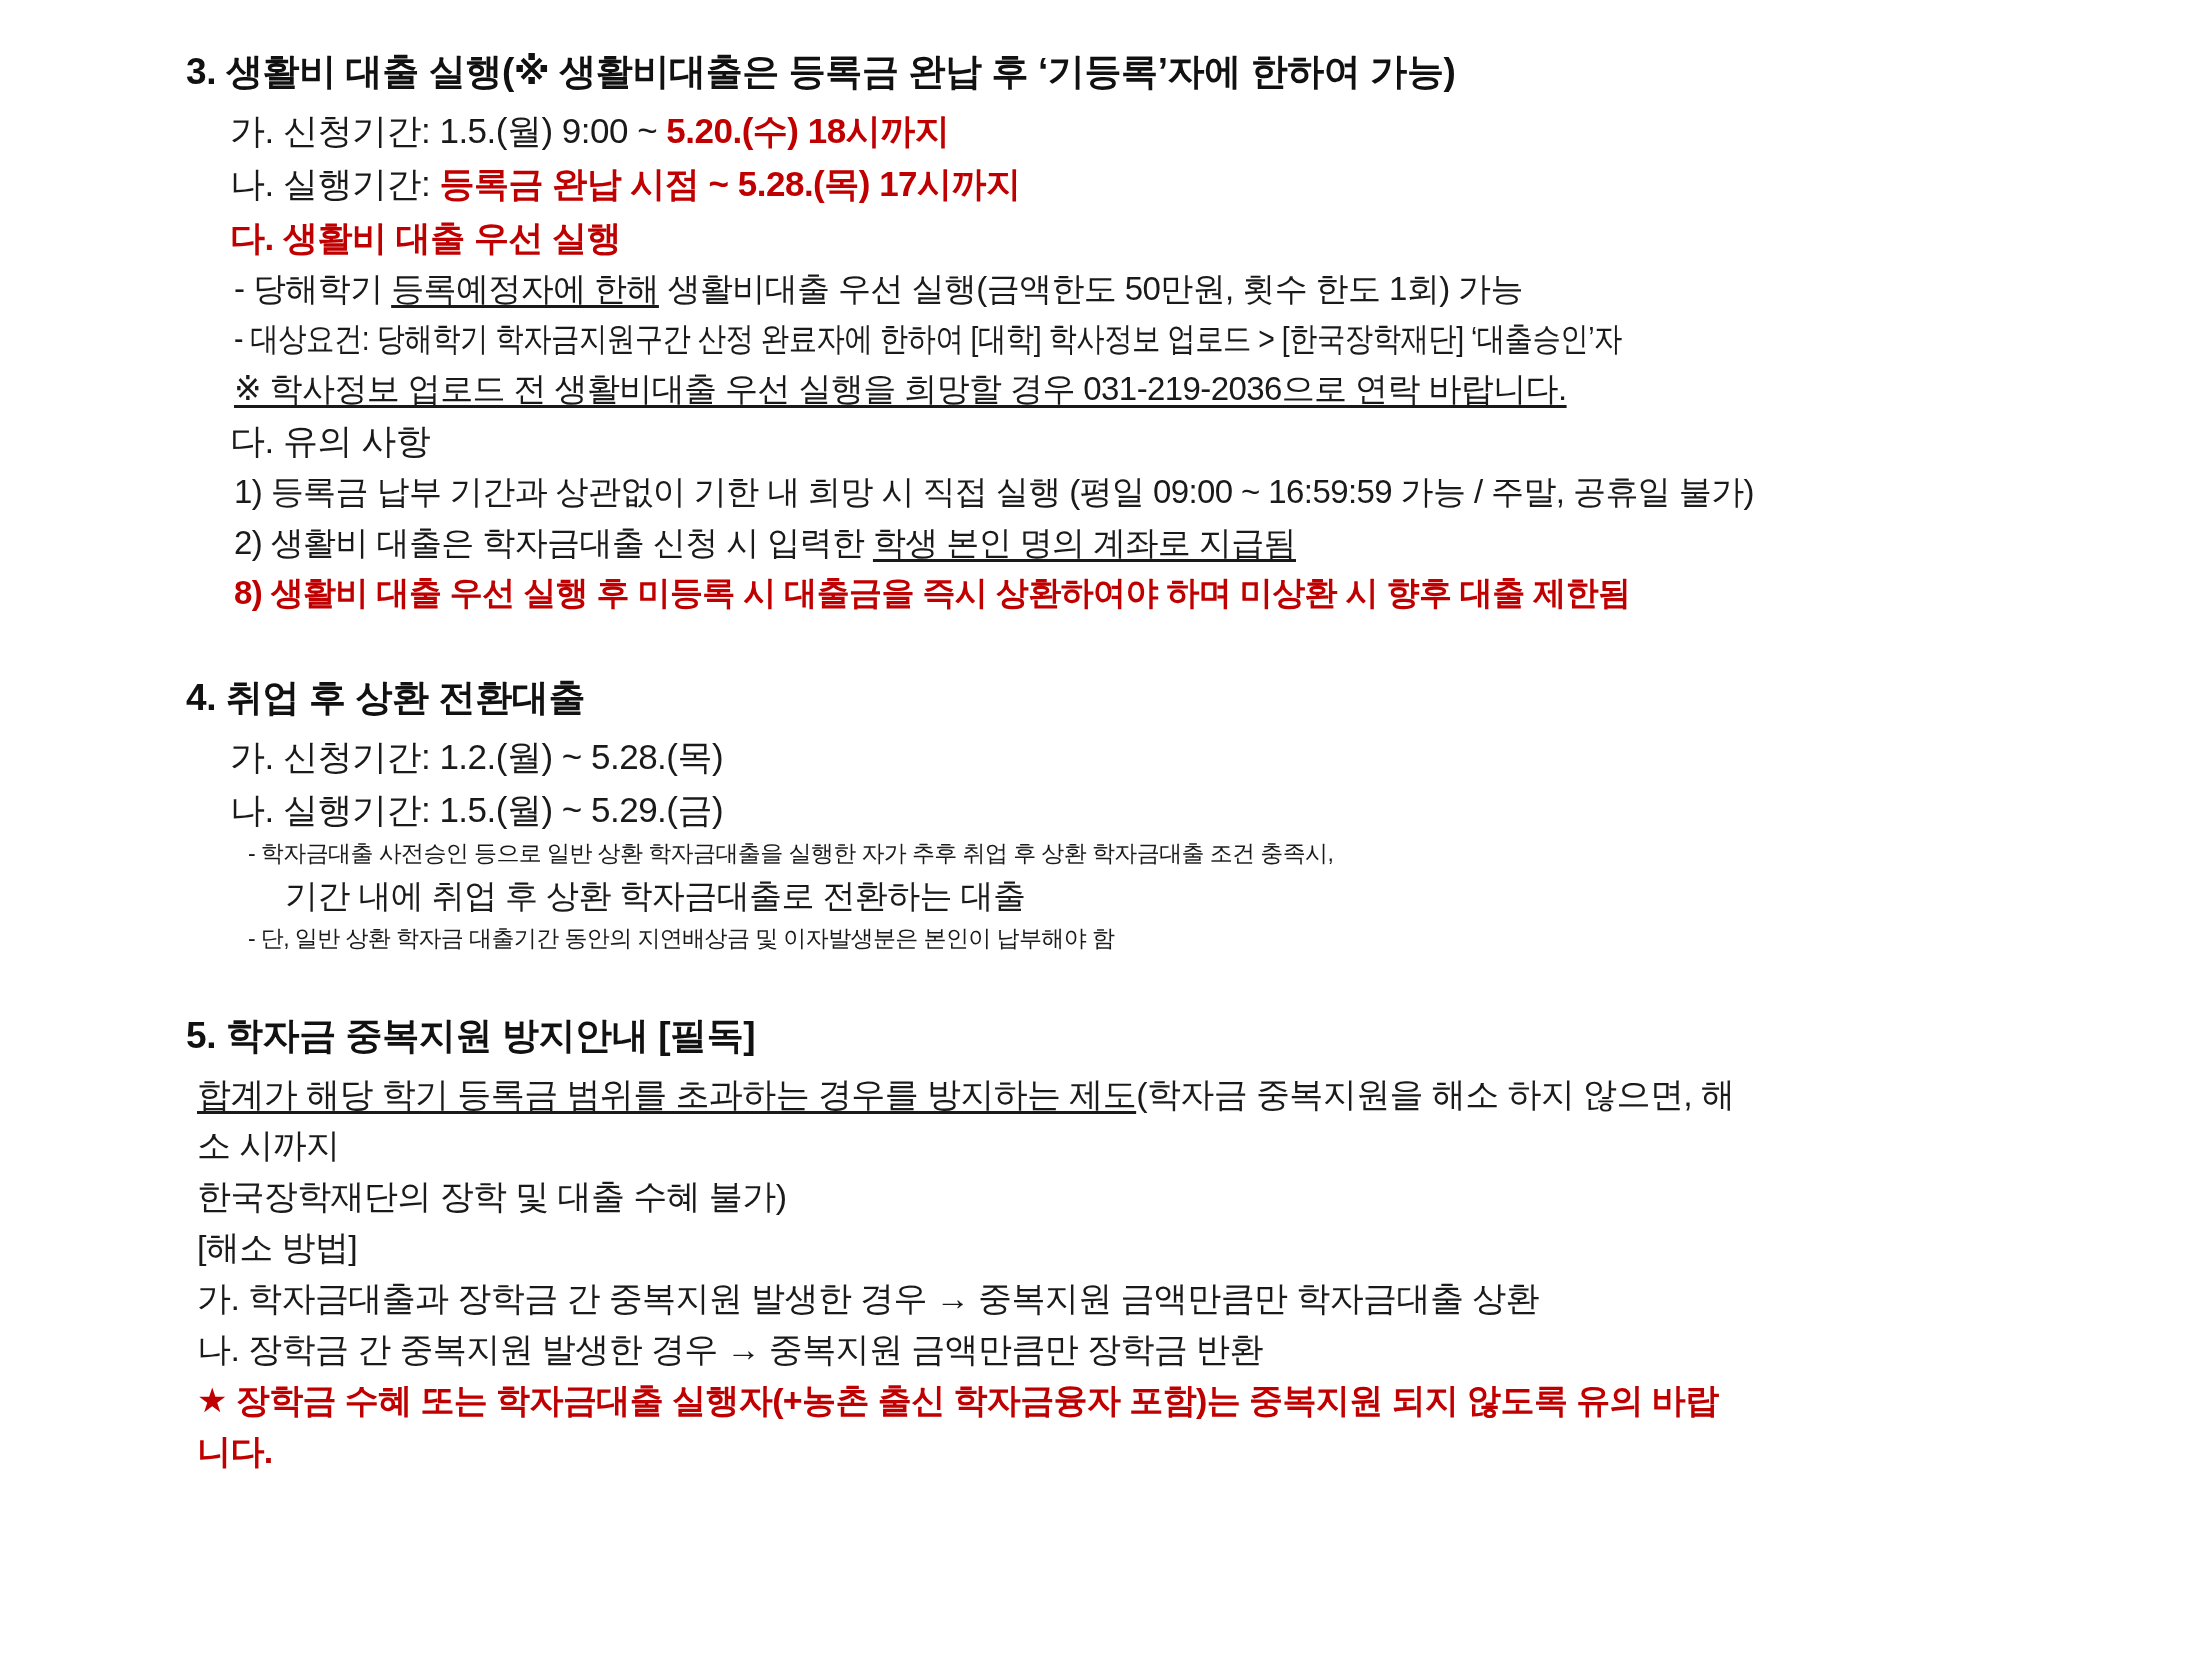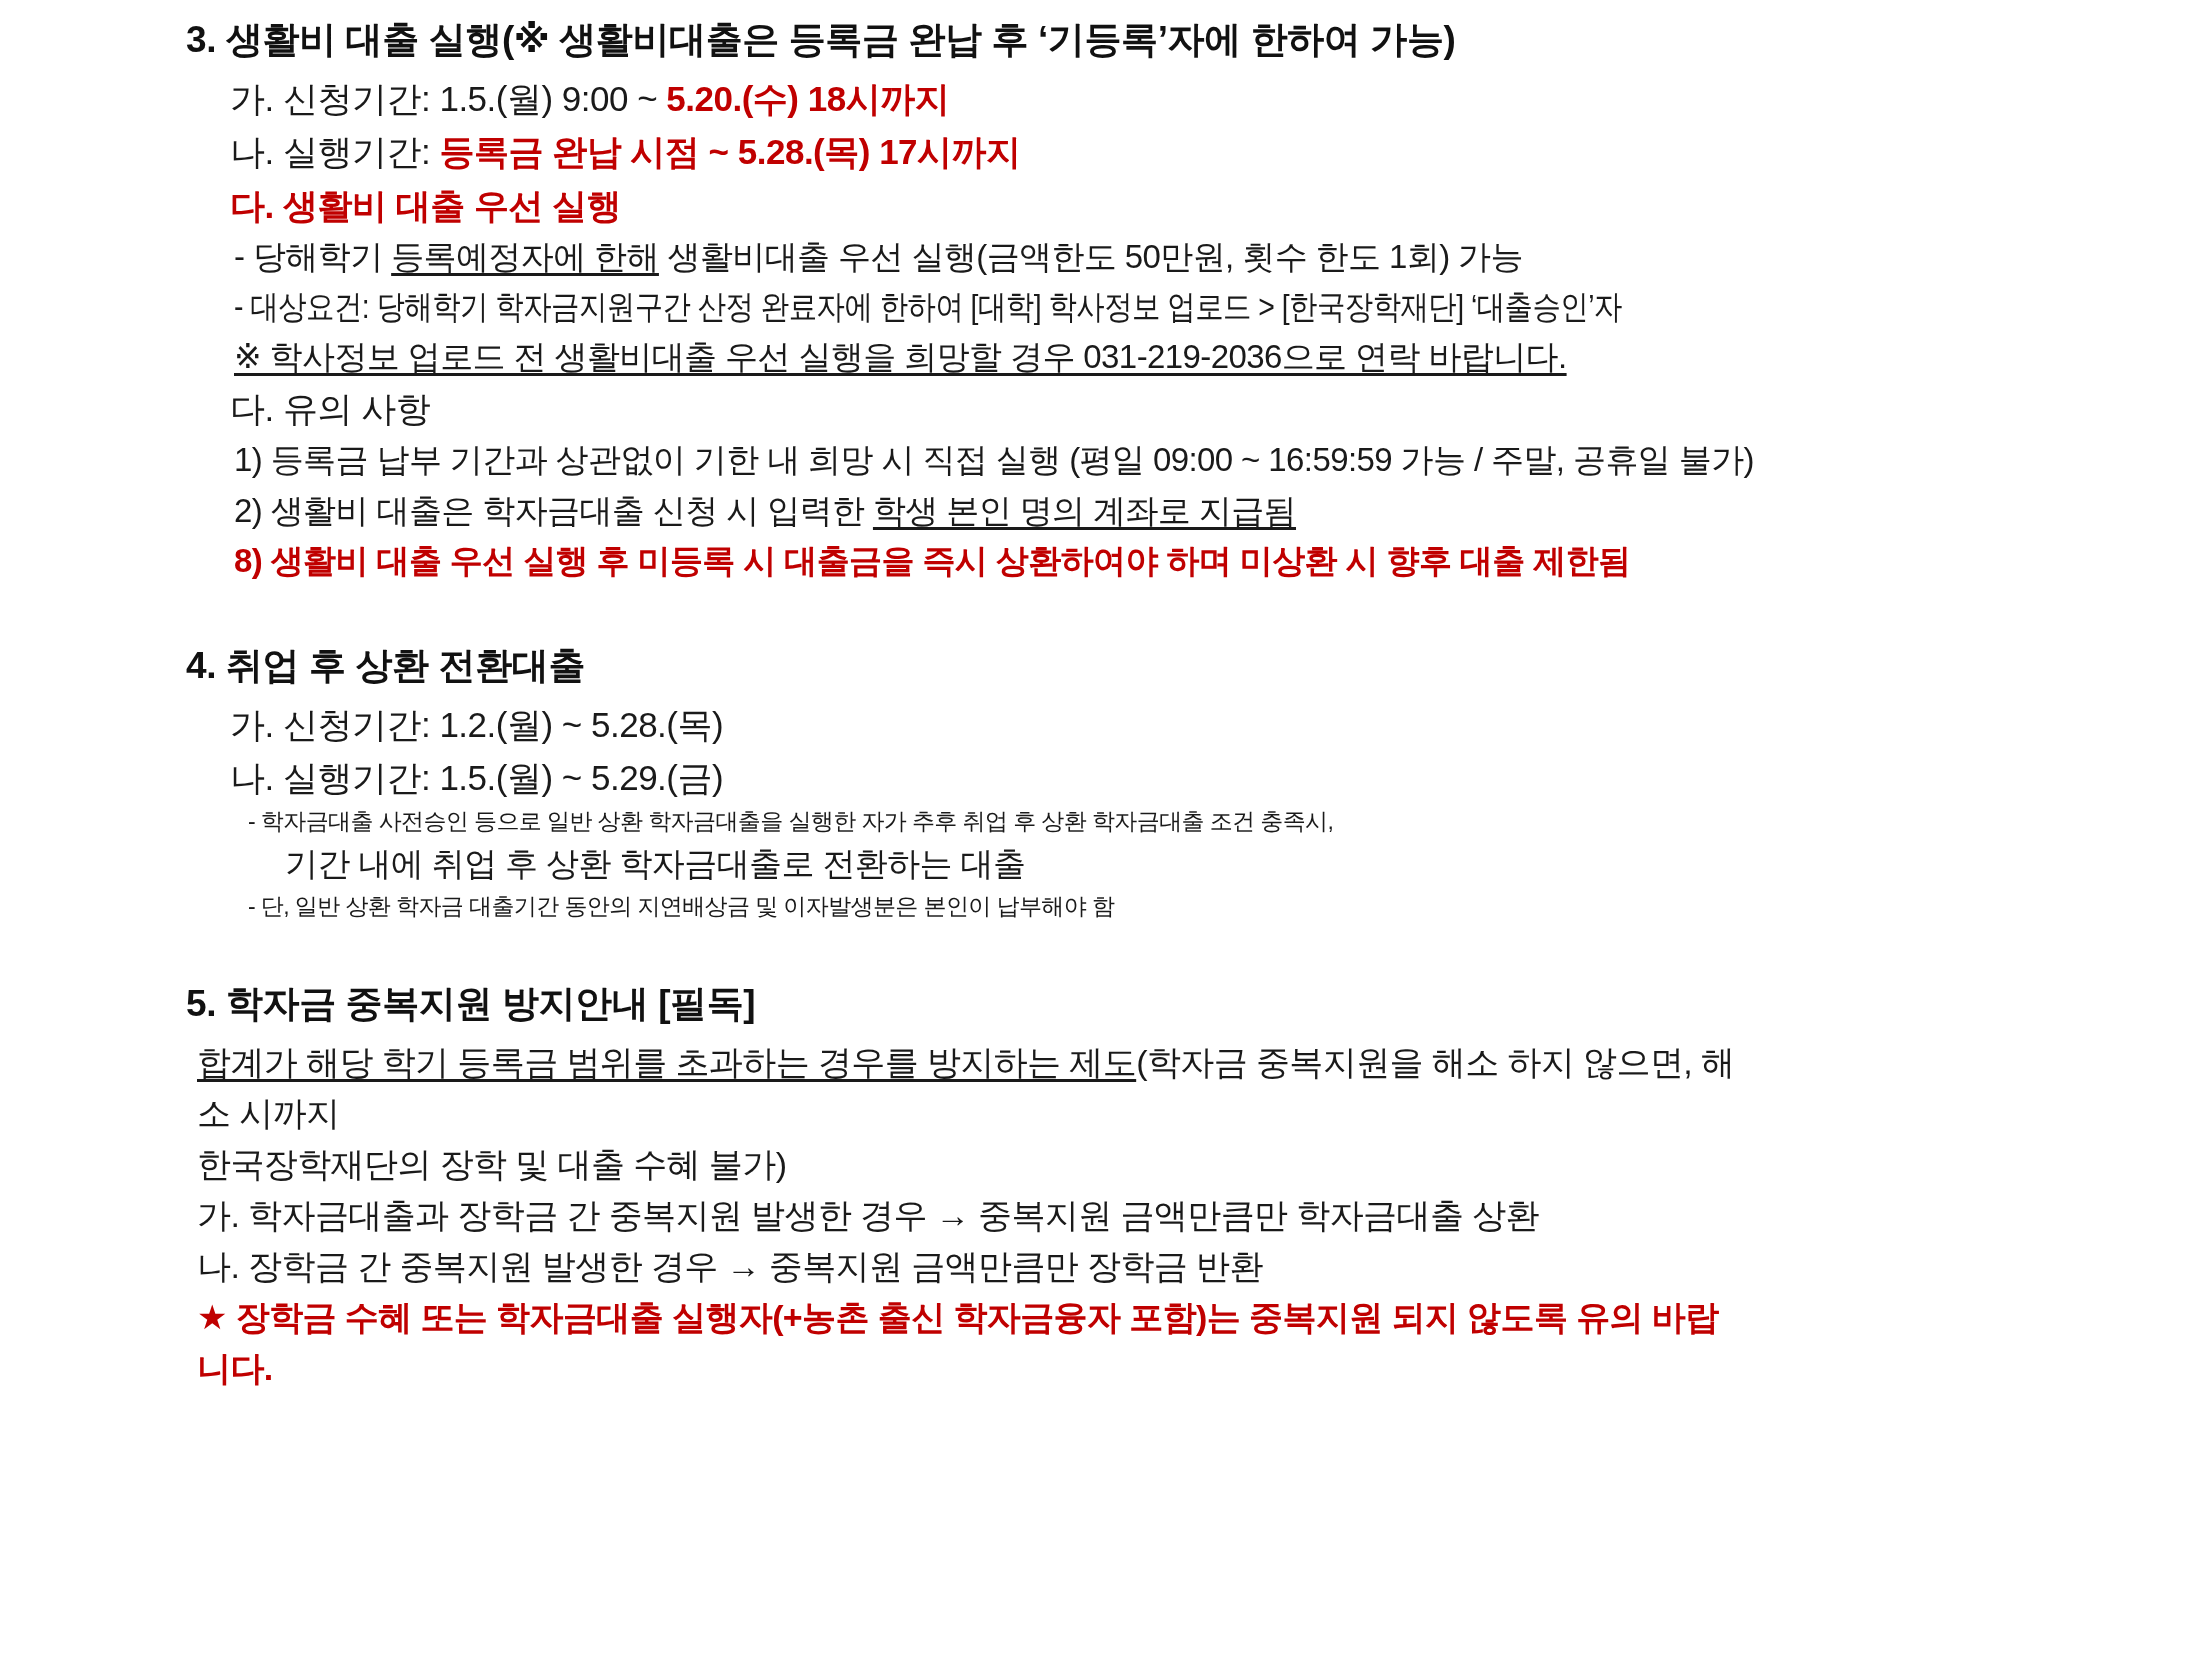--- a/index.html
+++ b/index.html
@@ -11,20 +11,21 @@
     width: 2204px;
     min-height: 1674px;
     font-family: "Liberation Sans", "DejaVu Sans", sans-serif;
     color: #1a1a1a;
     -webkit-font-smoothing: antialiased;
   }
   .page {
     box-sizing: border-box;
     width: 1784px;
     padding: 13px 44px 37px 197px;
+    margin-top: 32px;
   }
 
   
   .sec-title {
     font-size: 37px;
     font-weight: bold;
     letter-spacing: -0.4px;
     line-height: 1.45;
     margin: 0 0 5.5px -11px;
     color: #111111;
@@ -131,20 +132,21 @@
   <div class="gapbig"></div>
 
   <div>
     <div class="sec-title">5. 학자금 중복지원 방지안내 [필독]</div>
 
     <div class="flat">
       <span class="u">합계가 해당 학기 등록금 범위를 초과하는 경우를 방지하는 제도</span><span>(학자금 중복지원을 해소 하지 않으면, 해소 시까지</span>
     </div>
     <div class="flat">한국장학재단의 장학 및 대출 수혜 불가)</div>
 
+    <div class="flat">[해소 방법]</div>
     <div class="flat">가. 학자금대출과 장학금 간 중복지원 발생한 경우 → 중복지원 금액만큼만 학자금대출 상환</div>
     <div class="flat">나. 장학금 간 중복지원 발생한 경우 → 중복지원 금액만큼만 장학금 반환</div>
 
     <div class="flat">
       <span class="red">★</span>
       <span class="red">장학금 수혜 또는 학자금대출 실행자(+농촌 출신 학자금융자 포함)는 중복지원 되지 않도록 유의 바랍니다.</span>
     </div>
   </div>
 
 </div>

